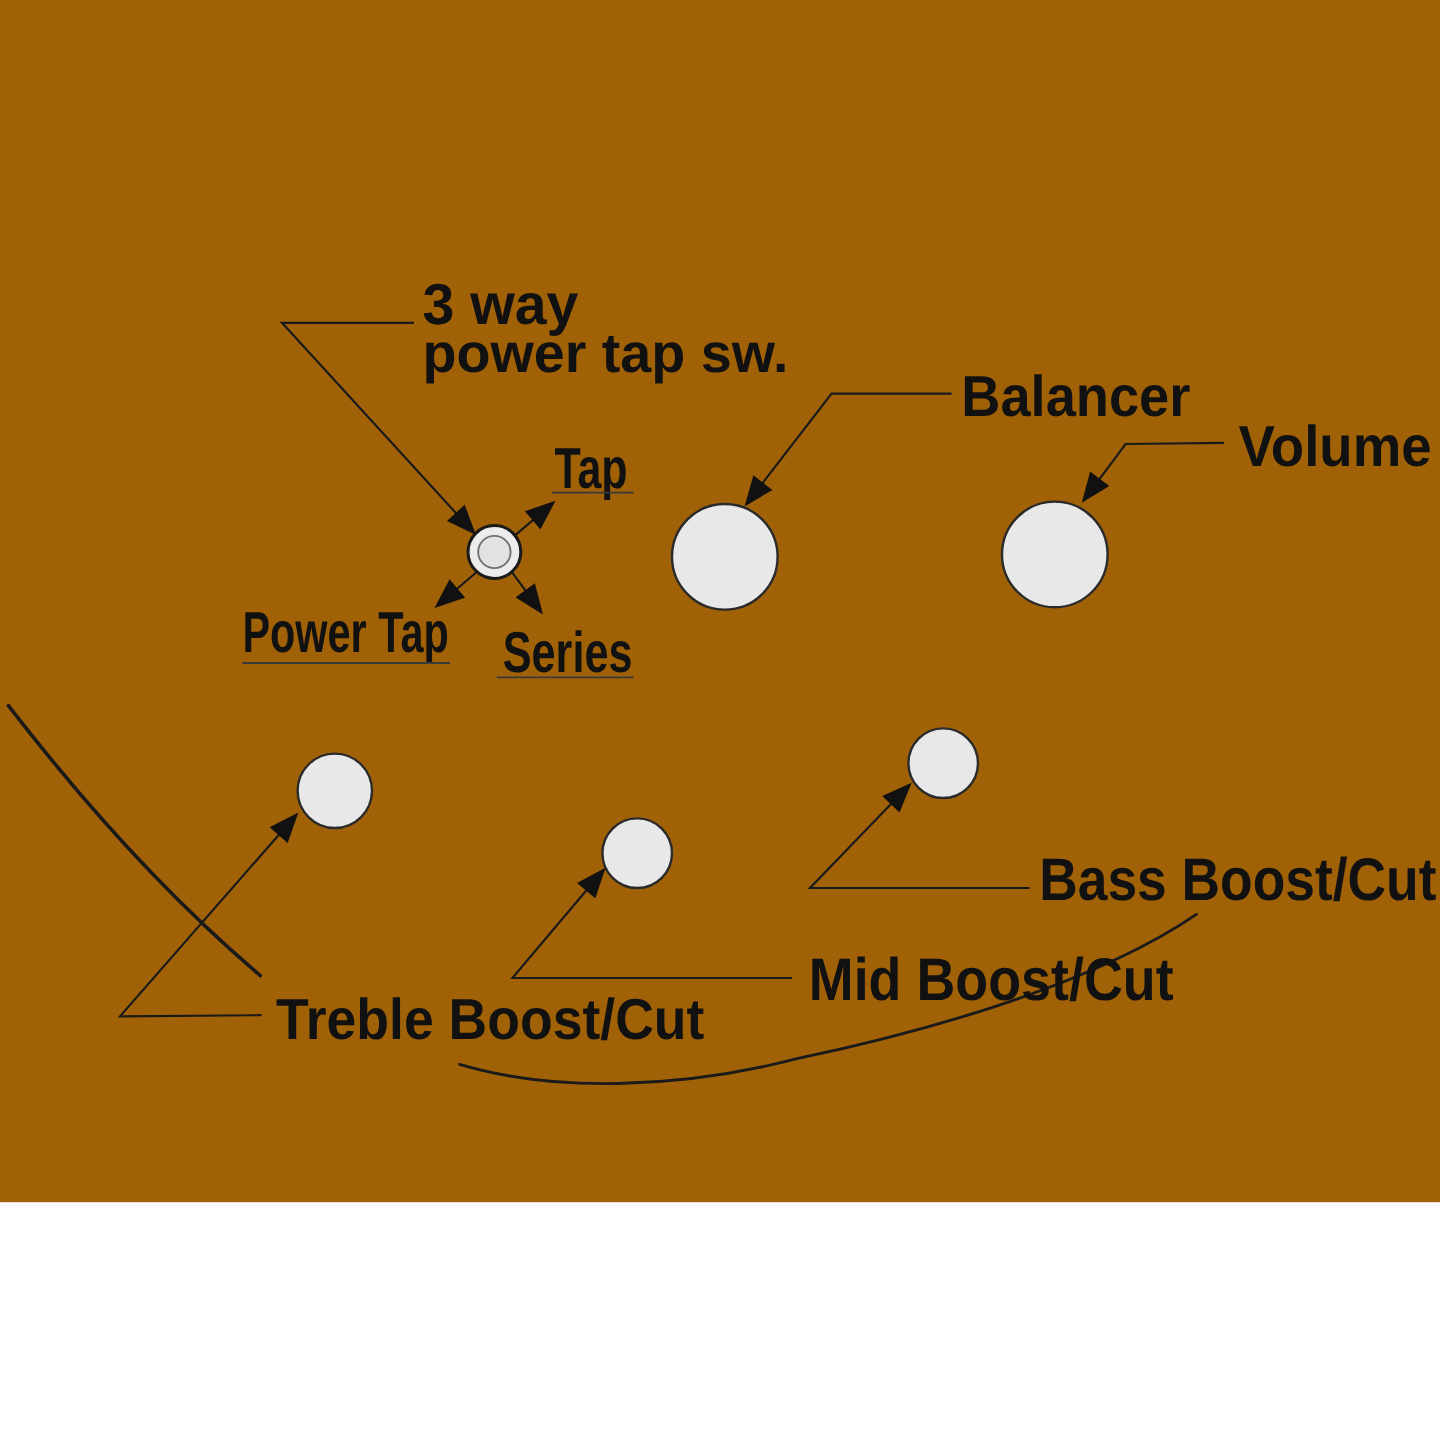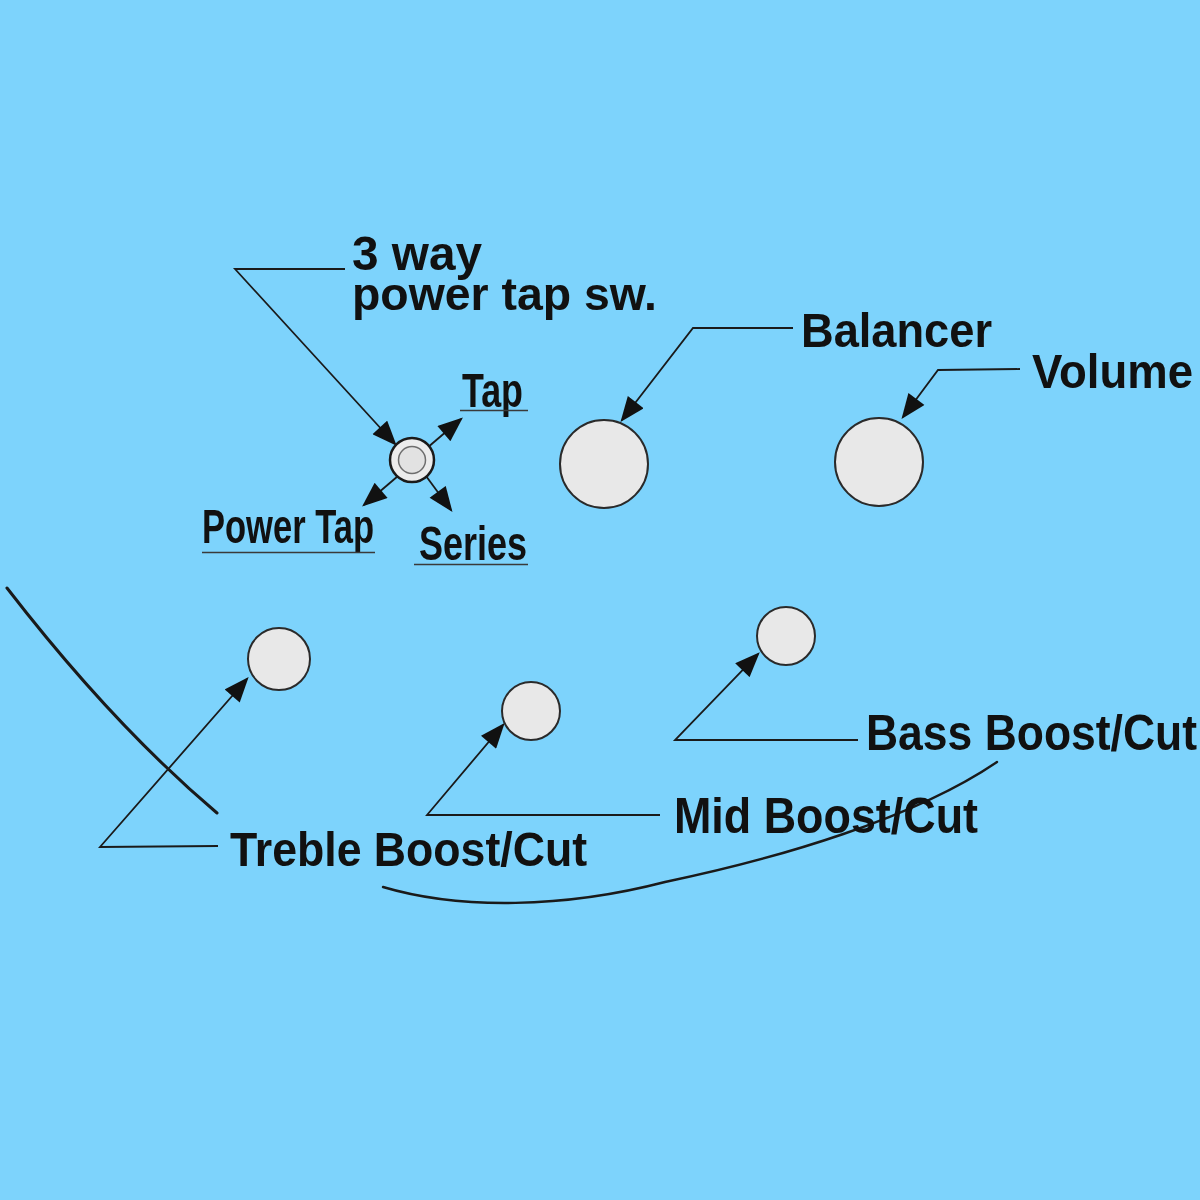--- a/index.html
+++ b/index.html
@@ -1,19 +1,19 @@
 <!DOCTYPE html>
 <html><head>
 <meta charset="utf-8">
 <style>
   html,body{margin:0;padding:0;background:#fff;}
   .stage{
     position:relative;
-    width:1200px;height:1200px;
-    background:#7dd3fc;
+    width:1200px;height:1002px;
+    background:#a16207;
     overflow:hidden;
     text-decoration:underline;
   }
   svg{display:block;}
   .lbl{
     font-family:"Liberation Sans", sans-serif;
     font-weight:700;
     fill:#111111;
   }
   .leader{stroke:#1a1a1a;stroke-width:1.8;fill:none;stroke-linejoin:miter;}

